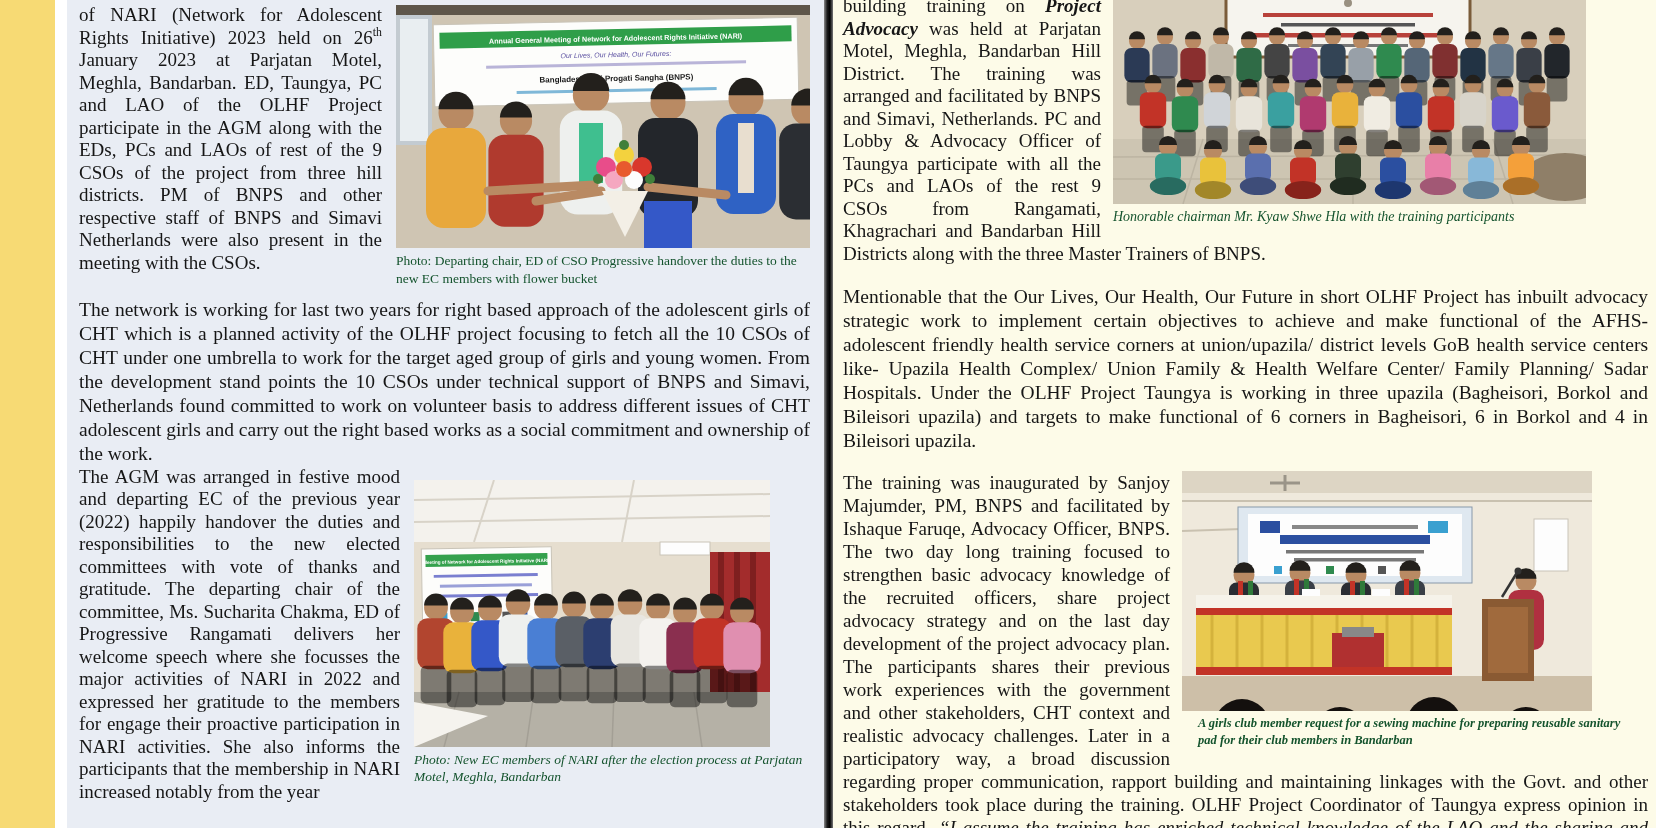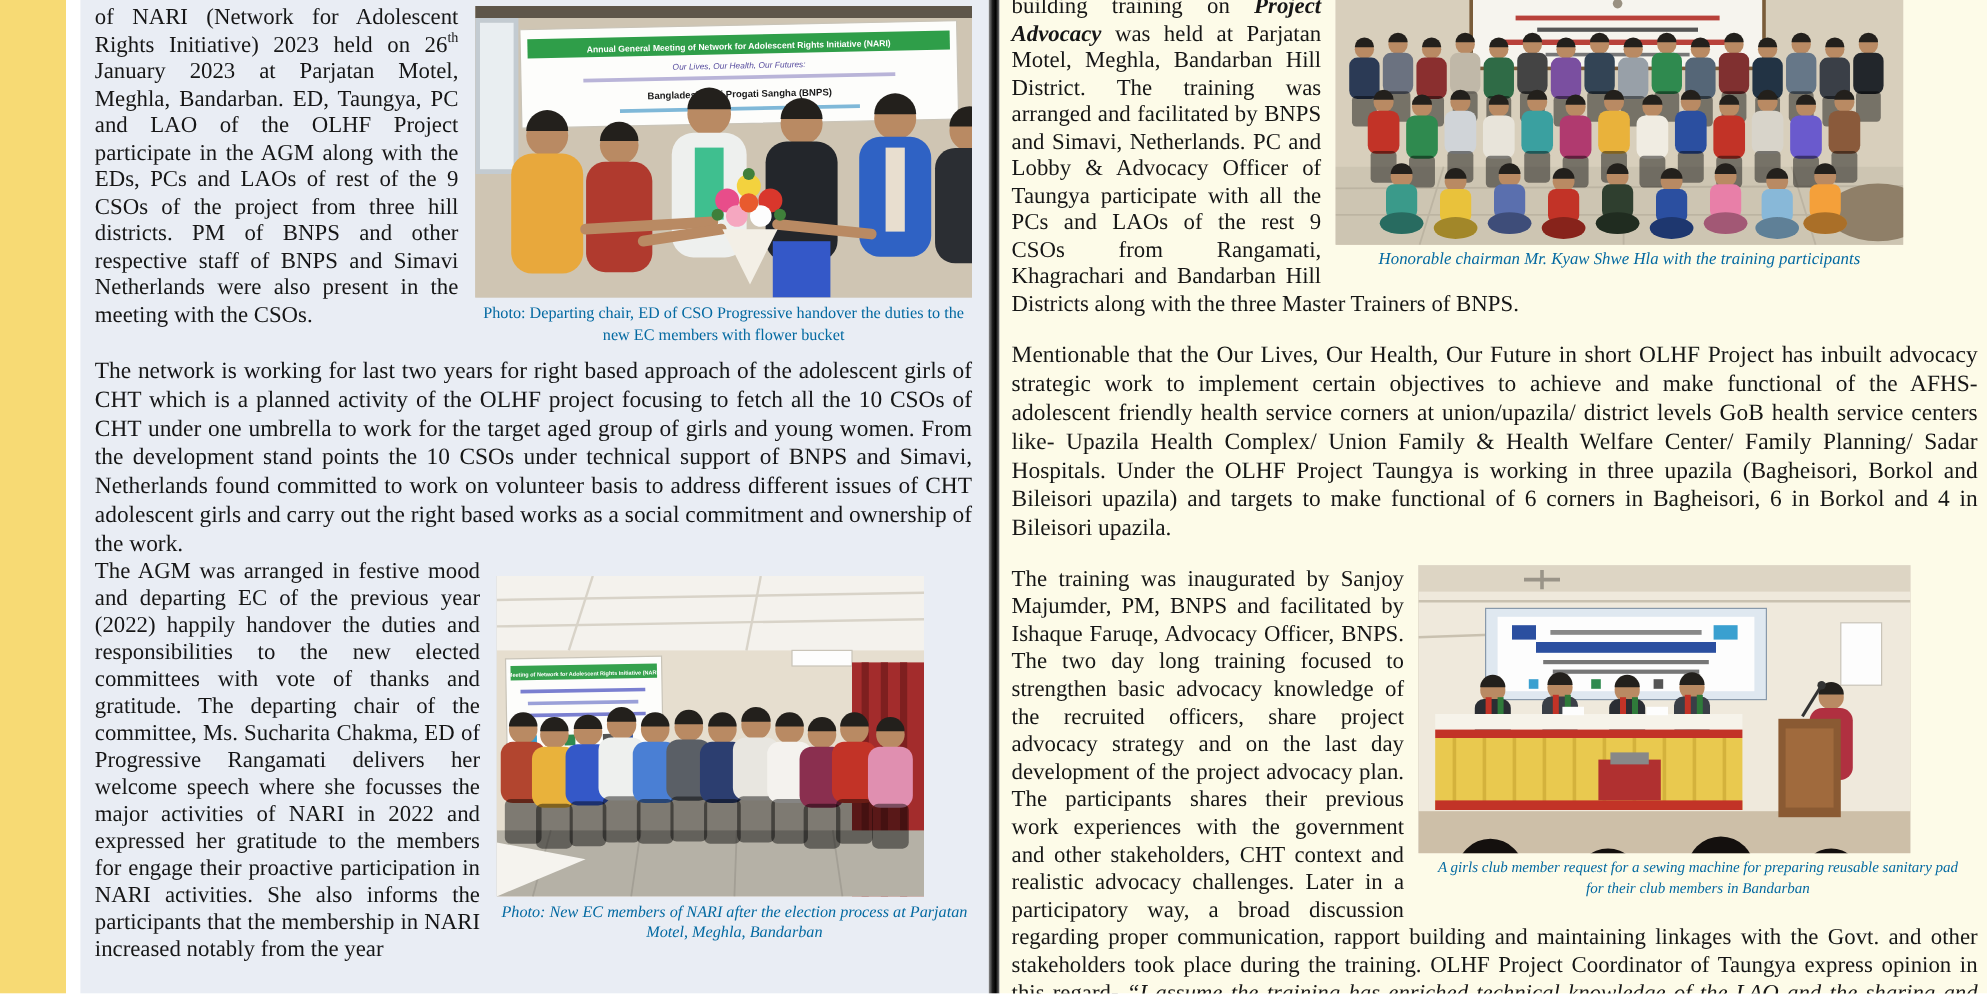--- a/index.html
+++ b/index.html
@@ -26,29 +26,29 @@
   p.wide{font-size:19.5px;line-height:24px;clear:both;}
   .gap-top{margin-top:16px;}
   sup.ord{vertical-align:super;font-size:0.62em;line-height:0;margin-top:24px;}
   .em-bi{font-weight:bold;font-style:italic;}
   .quote-i{font-style:italic;}
 
   
   figure{margin:0;float:right;}
   figure svg{display:block;background:#cfc6b6;}
   figcaption{
-    font-size:13.5px;line-height:1.32;color:#0369a1;text-align:center;
+    font-size:13.5px;line-height:1.32;color:#14532d;text-align:left;
     font-style:italic;margin-top:4px;
   }
   figcaption.roman{font-style:normal;}
   #fig1{width:414px;margin:5px 0 10px 14px;}
   #fig2{width:396px;margin:14px 0 6px 14px;}
   #fig3{width:473px;margin:-6px 62px 8px 12px;}
   #fig3 figcaption{font-size:14px;}
-  #fig4{width:466px;margin:18px 0 19px 12px;}
+  #fig4{width:466px;margin:18px 0 19px 12px;font-weight:bold;}
   #fig4 figcaption{font-size:12.5px;padding:0 16px;}
   .rp-top{margin-top:-5px;}
 </style>
 </head>
 <body>
 
 <svg width="0" height="0" style="position:absolute" aria-hidden="true">
   <defs>
     <g id="fig-std">
       <circle cx="0" cy="0" r="7" fill="#b98a63"></circle>

